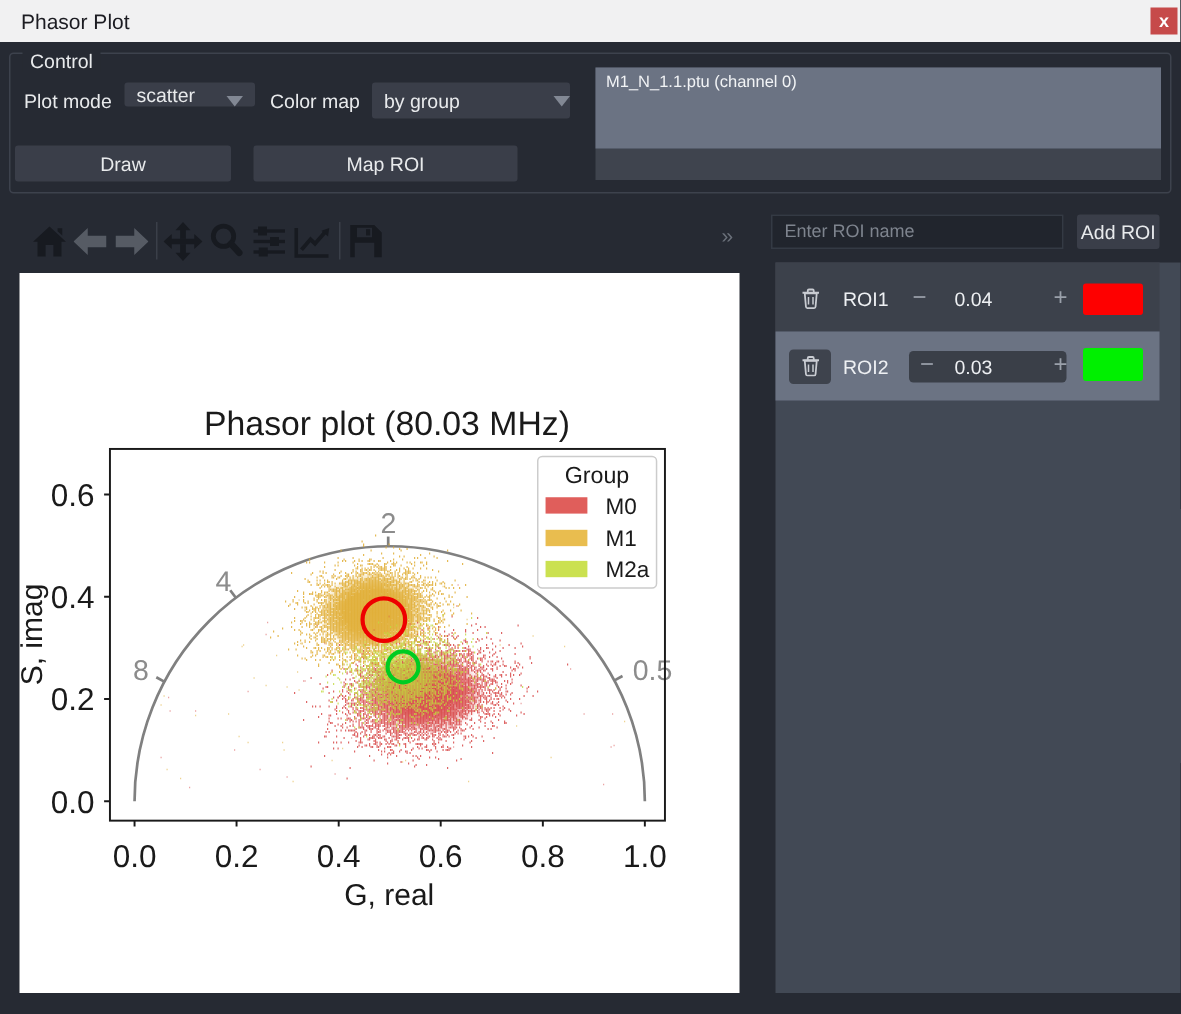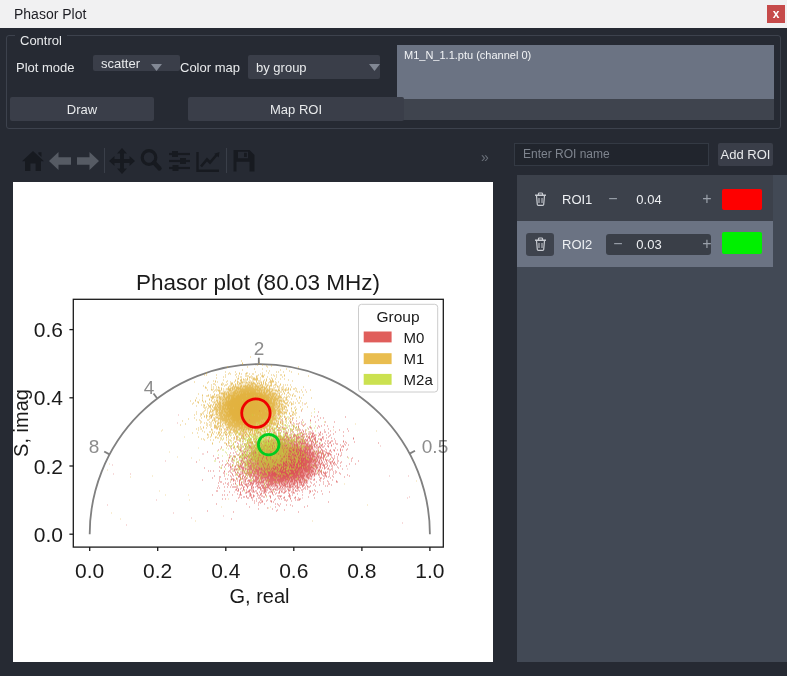--- a/index.html
+++ b/index.html
@@ -8,38 +8,38 @@
 
 <div class="abs" style="left:0;top:0;width:787px;height:28px;background:#f1f1f2">
  <div class="abs" style="left:14px;top:6px;font-size:14px;color:#1c1c22">Phasor Plot</div>
  <div class="abs" style="left:767px;top:5px;width:18px;height:18px;background:#c64a4a;color:#fff;font-size:12px;font-weight:bold;display:flex;align-items:center;justify-content:center">x</div>
 </div>
 
 <div class="abs" style="left:6px;top:35px;width:775px;height:94px;border:1px solid #3d424d;border-radius:3px"></div>
 <div class="abs" style="left:15px;top:33px;background:#262a33;padding:0 5px;font-size:13px;color:#e8eaec">Control</div>
 
 <div class="abs" style="left:16px;top:60px;font-size:13px;color:#e8eaec">Plot mode</div>
-<div class="abs btn" style="left:93px;top:55px;width:87px;height:16px;justify-content:flex-start;padding-left:8px">scatter</div>
+<div class="abs btn" style="left:83px;top:55px;width:87px;height:16px;justify-content:flex-start;padding-left:8px">scatter</div>
 <svg class="abs" style="left:150px;top:63px" width="13" height="9">
     <path d="M1 1h11l-5.5 7z" fill="#828894"></path>
   </svg>
 <div class="abs" style="left:180px;top:60px;font-size:13px;color:#e8eaec">Color map</div>
 <div class="abs btn" style="left:248px;top:55px;width:132px;height:24px;justify-content:flex-start;padding-left:8px">by group</div>
 <svg class="abs" style="left:368px;top:63px" width="13" height="9">
     <path d="M1 1h11l-5.5 7z" fill="#828894"></path>
   </svg>
 
 <div class="abs" style="left:397px;top:45px;width:377px;height:75px;background:#3f444e">
  <div style="height:54px;background:#6b7383;padding-top:2px">
   <div style="height:17px;line-height:17px;padding-left:7px;font-size:11px;color:#f2f4f6">M1_N_1.1.ptu (channel 0)</div>
  </div>
 </div>
 
 <div class="abs btn" style="left:10px;top:97px;width:144px;height:24px">Draw</div>
-<div class="abs btn" style="left:188px;top:97px;width:216px;height:24px">Map ROI</div>
+<div class="abs btn" style="left:169px;top:97px;width:176px;height:24px">Map ROI</div>
 
 <svg class="abs" style="left:21px;top:150px" width="24" height="22" viewBox="0 0 24 22">
  <path d="M12 1 L23 11.2 h-3 V21 h-5.4 v-7.6 h-5.2 V21 H4 V11.2 H1 Z M17.4 2.2 h3.1 v4.8 l-3.1-2.9 Z" fill="#171a20"></path>
   </svg>
 <svg class="abs" style="left:49px;top:152px" width="22" height="18" viewBox="0 0 22 18">
  <path d="M9.5 0 L0 9 l9.5 9 v-5.2 h12.5 V5.2 H9.5 Z" fill="#565b64"></path>
   </svg>
 <svg class="abs" style="left:77px;top:152px" width="22" height="18" viewBox="0 0 22 18">
  <path d="M12.5 0 L22 9 l-9.5 9 v-5.2 H0 V5.2 h12.5 Z" fill="#565b64"></path>
   </svg>

